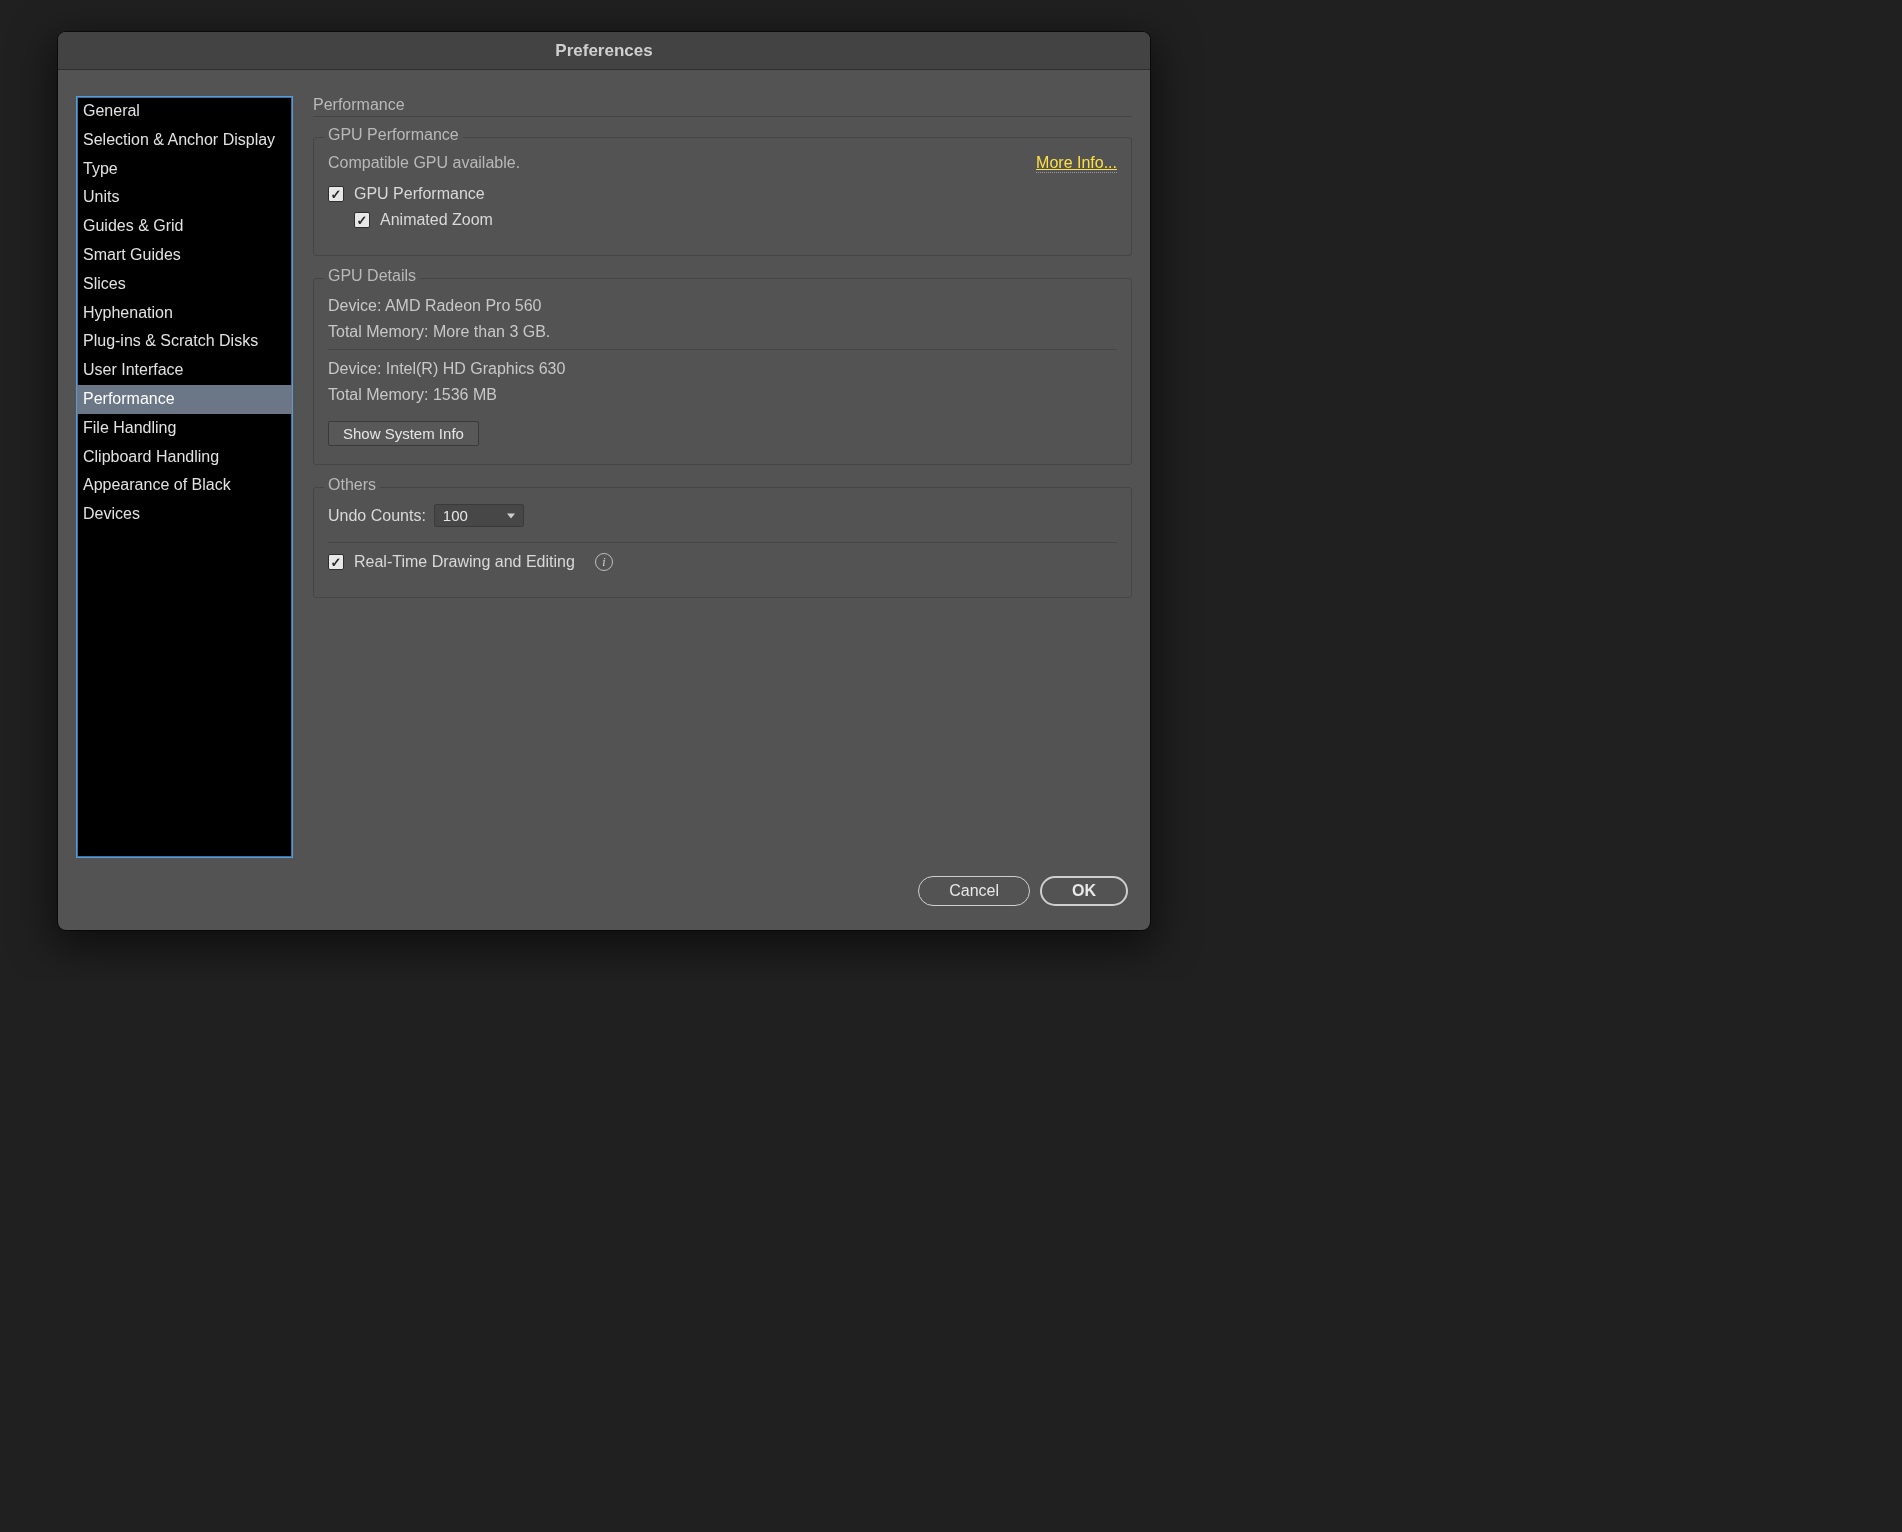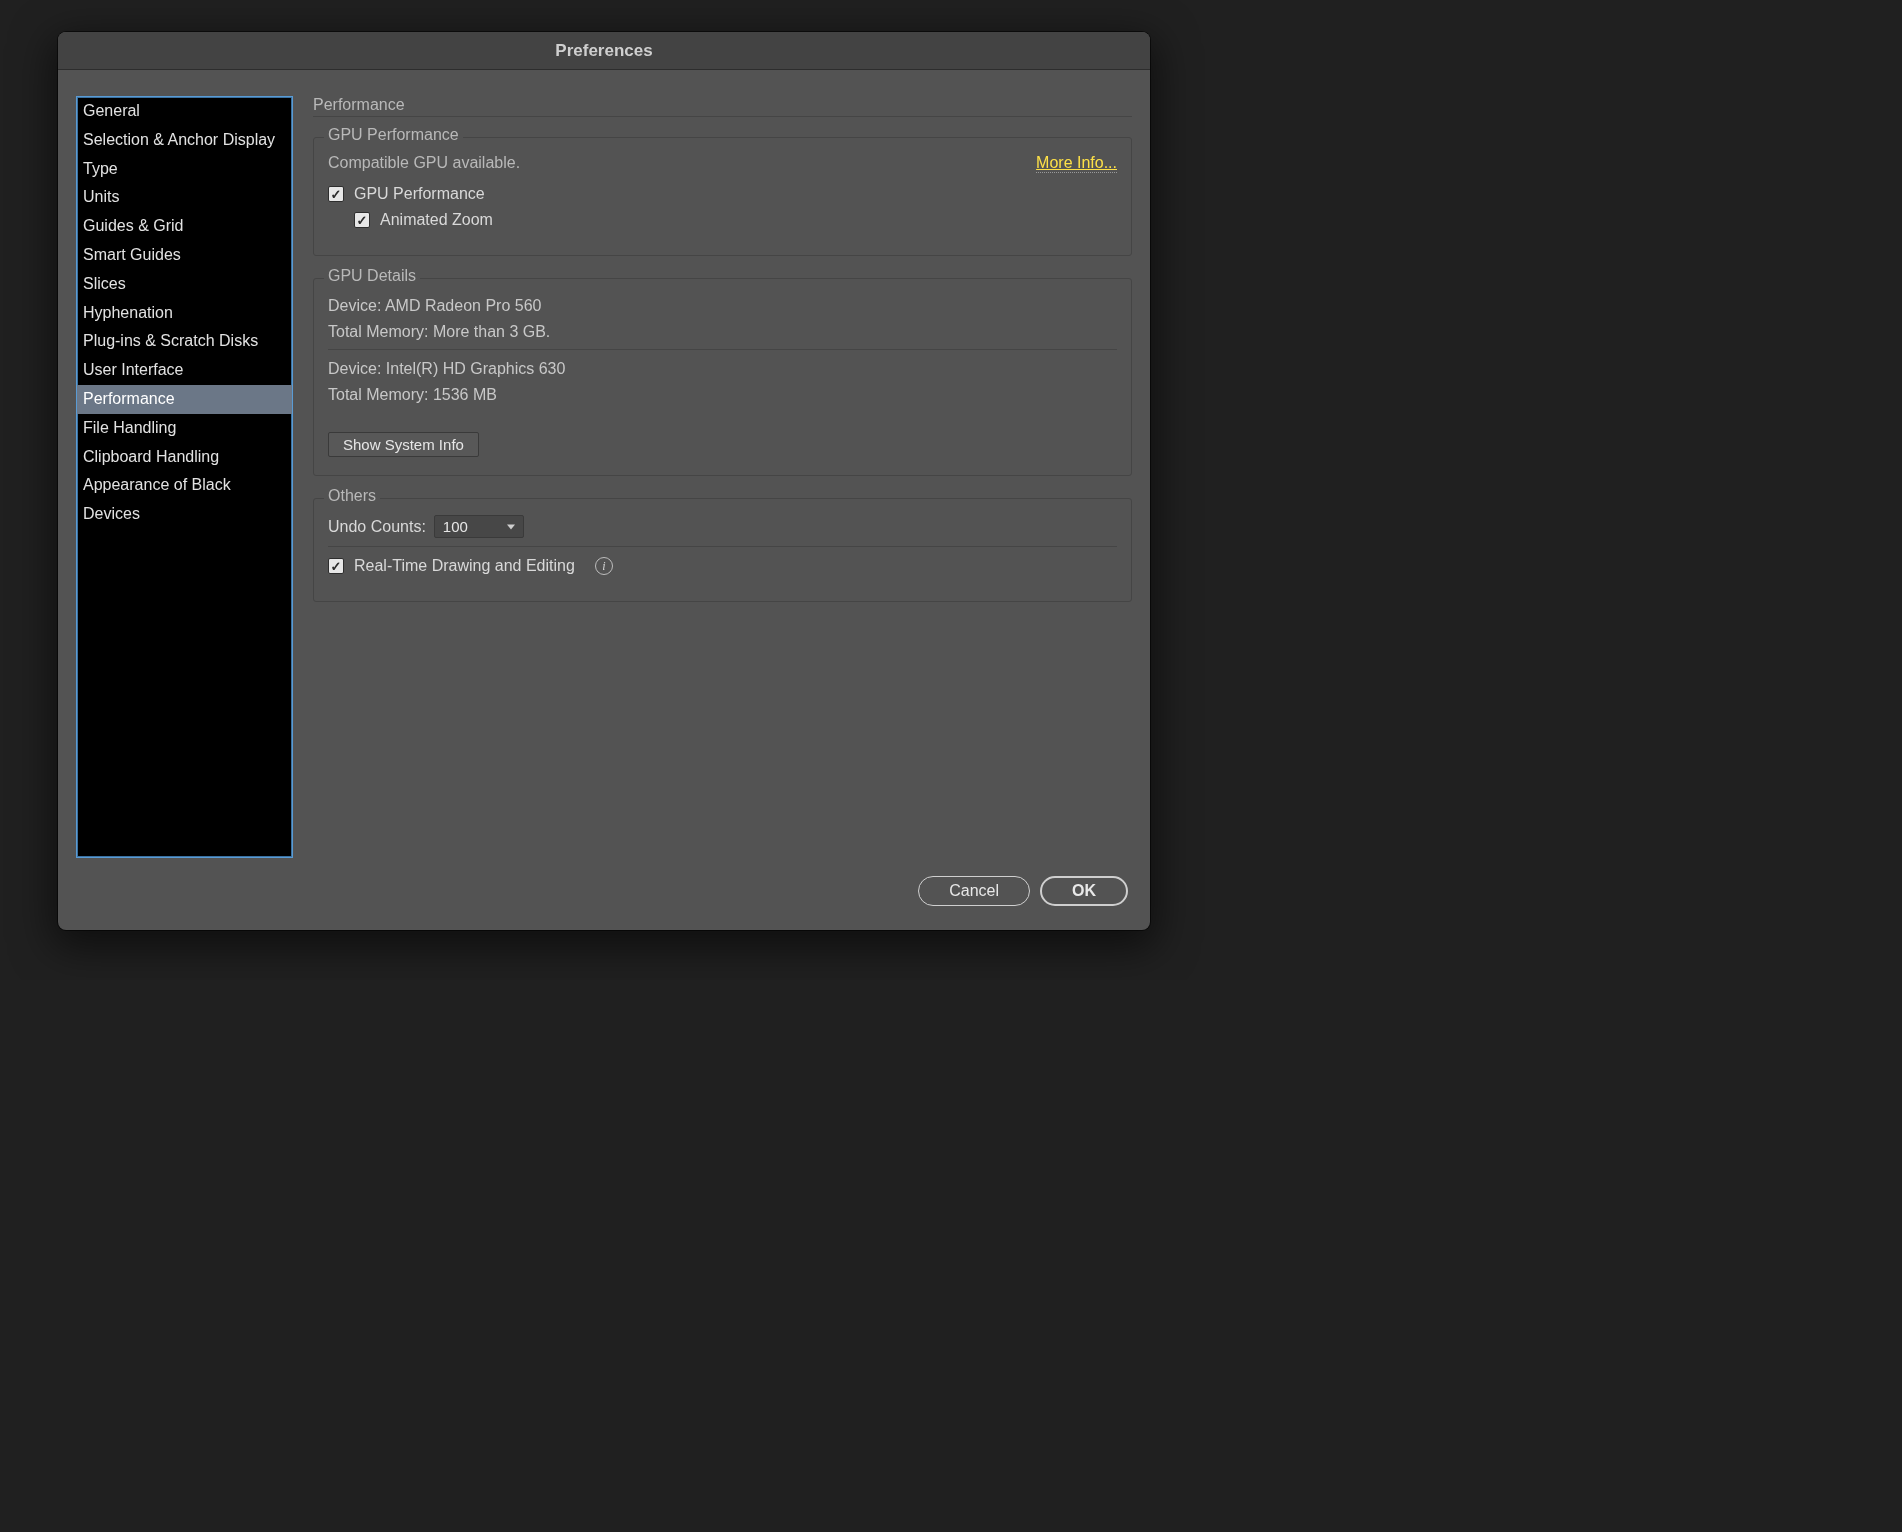--- a/index.html
+++ b/index.html
@@ -230,27 +230,27 @@
 
       <div class="group">
         <span class="group-title">GPU Details</span>
 
         <div class="details-line">Device: AMD Radeon Pro 560</div>
         <div class="details-line">Total Memory:  More than 3 GB.</div>
         <div class="hr"></div>
         <div class="details-line">Device: Intel(R) HD Graphics 630</div>
         <div class="details-line">Total Memory: 1536 MB</div>
 
-        <button class="btn" style="margin-top:20px">Show System Info</button>
+        <button class="btn" style="margin-top:9px">Show System Info</button>
       </div>
 
       <div class="group">
         <span class="group-title">Others</span>
 
-        <div class="row" style="gap:8px; margin-bottom:8px;">
+        <div class="row" style="gap:8px; margin-bottom:15px;">
           <span>Undo Counts:</span>
           <span class="select">
             <span>100</span>
           </span>
         </div>
         <div class="hr"></div>
         <div class="checkbox-row" style="margin-top:6px;">
           <span class="chk checked"></span>
           <span>Real-Time Drawing and Editing</span>
           <span class="info-icon">i</span>

